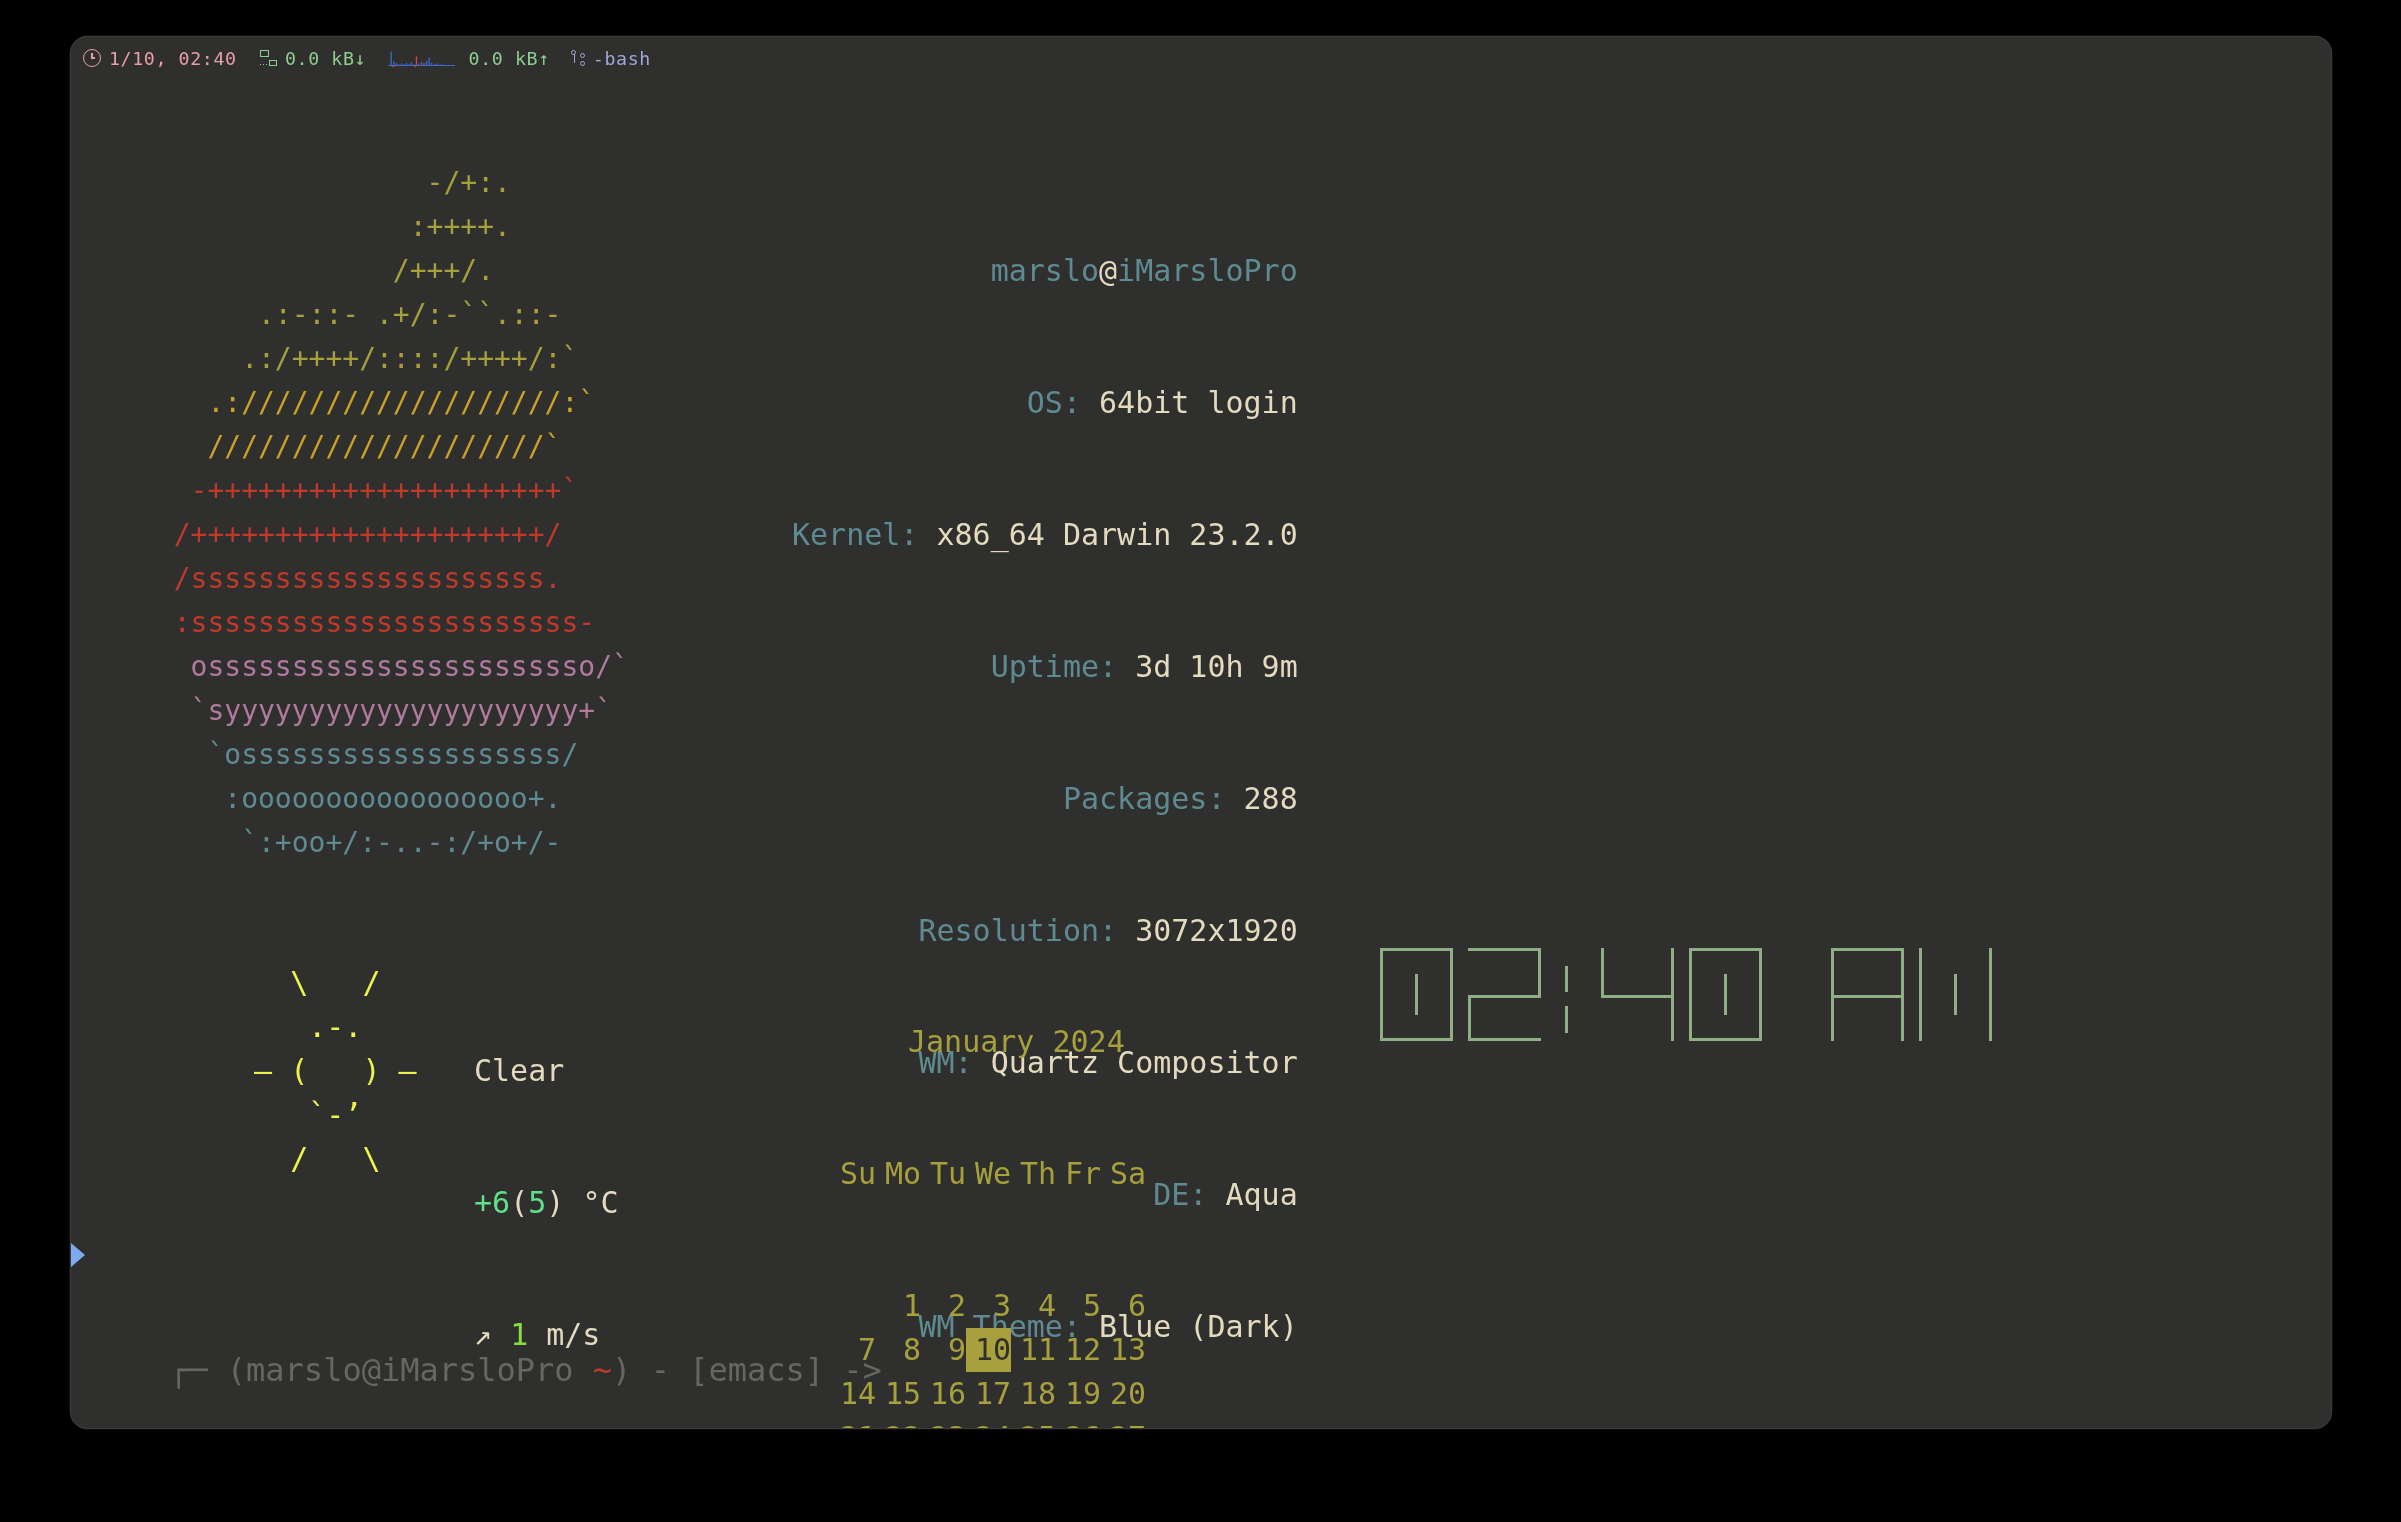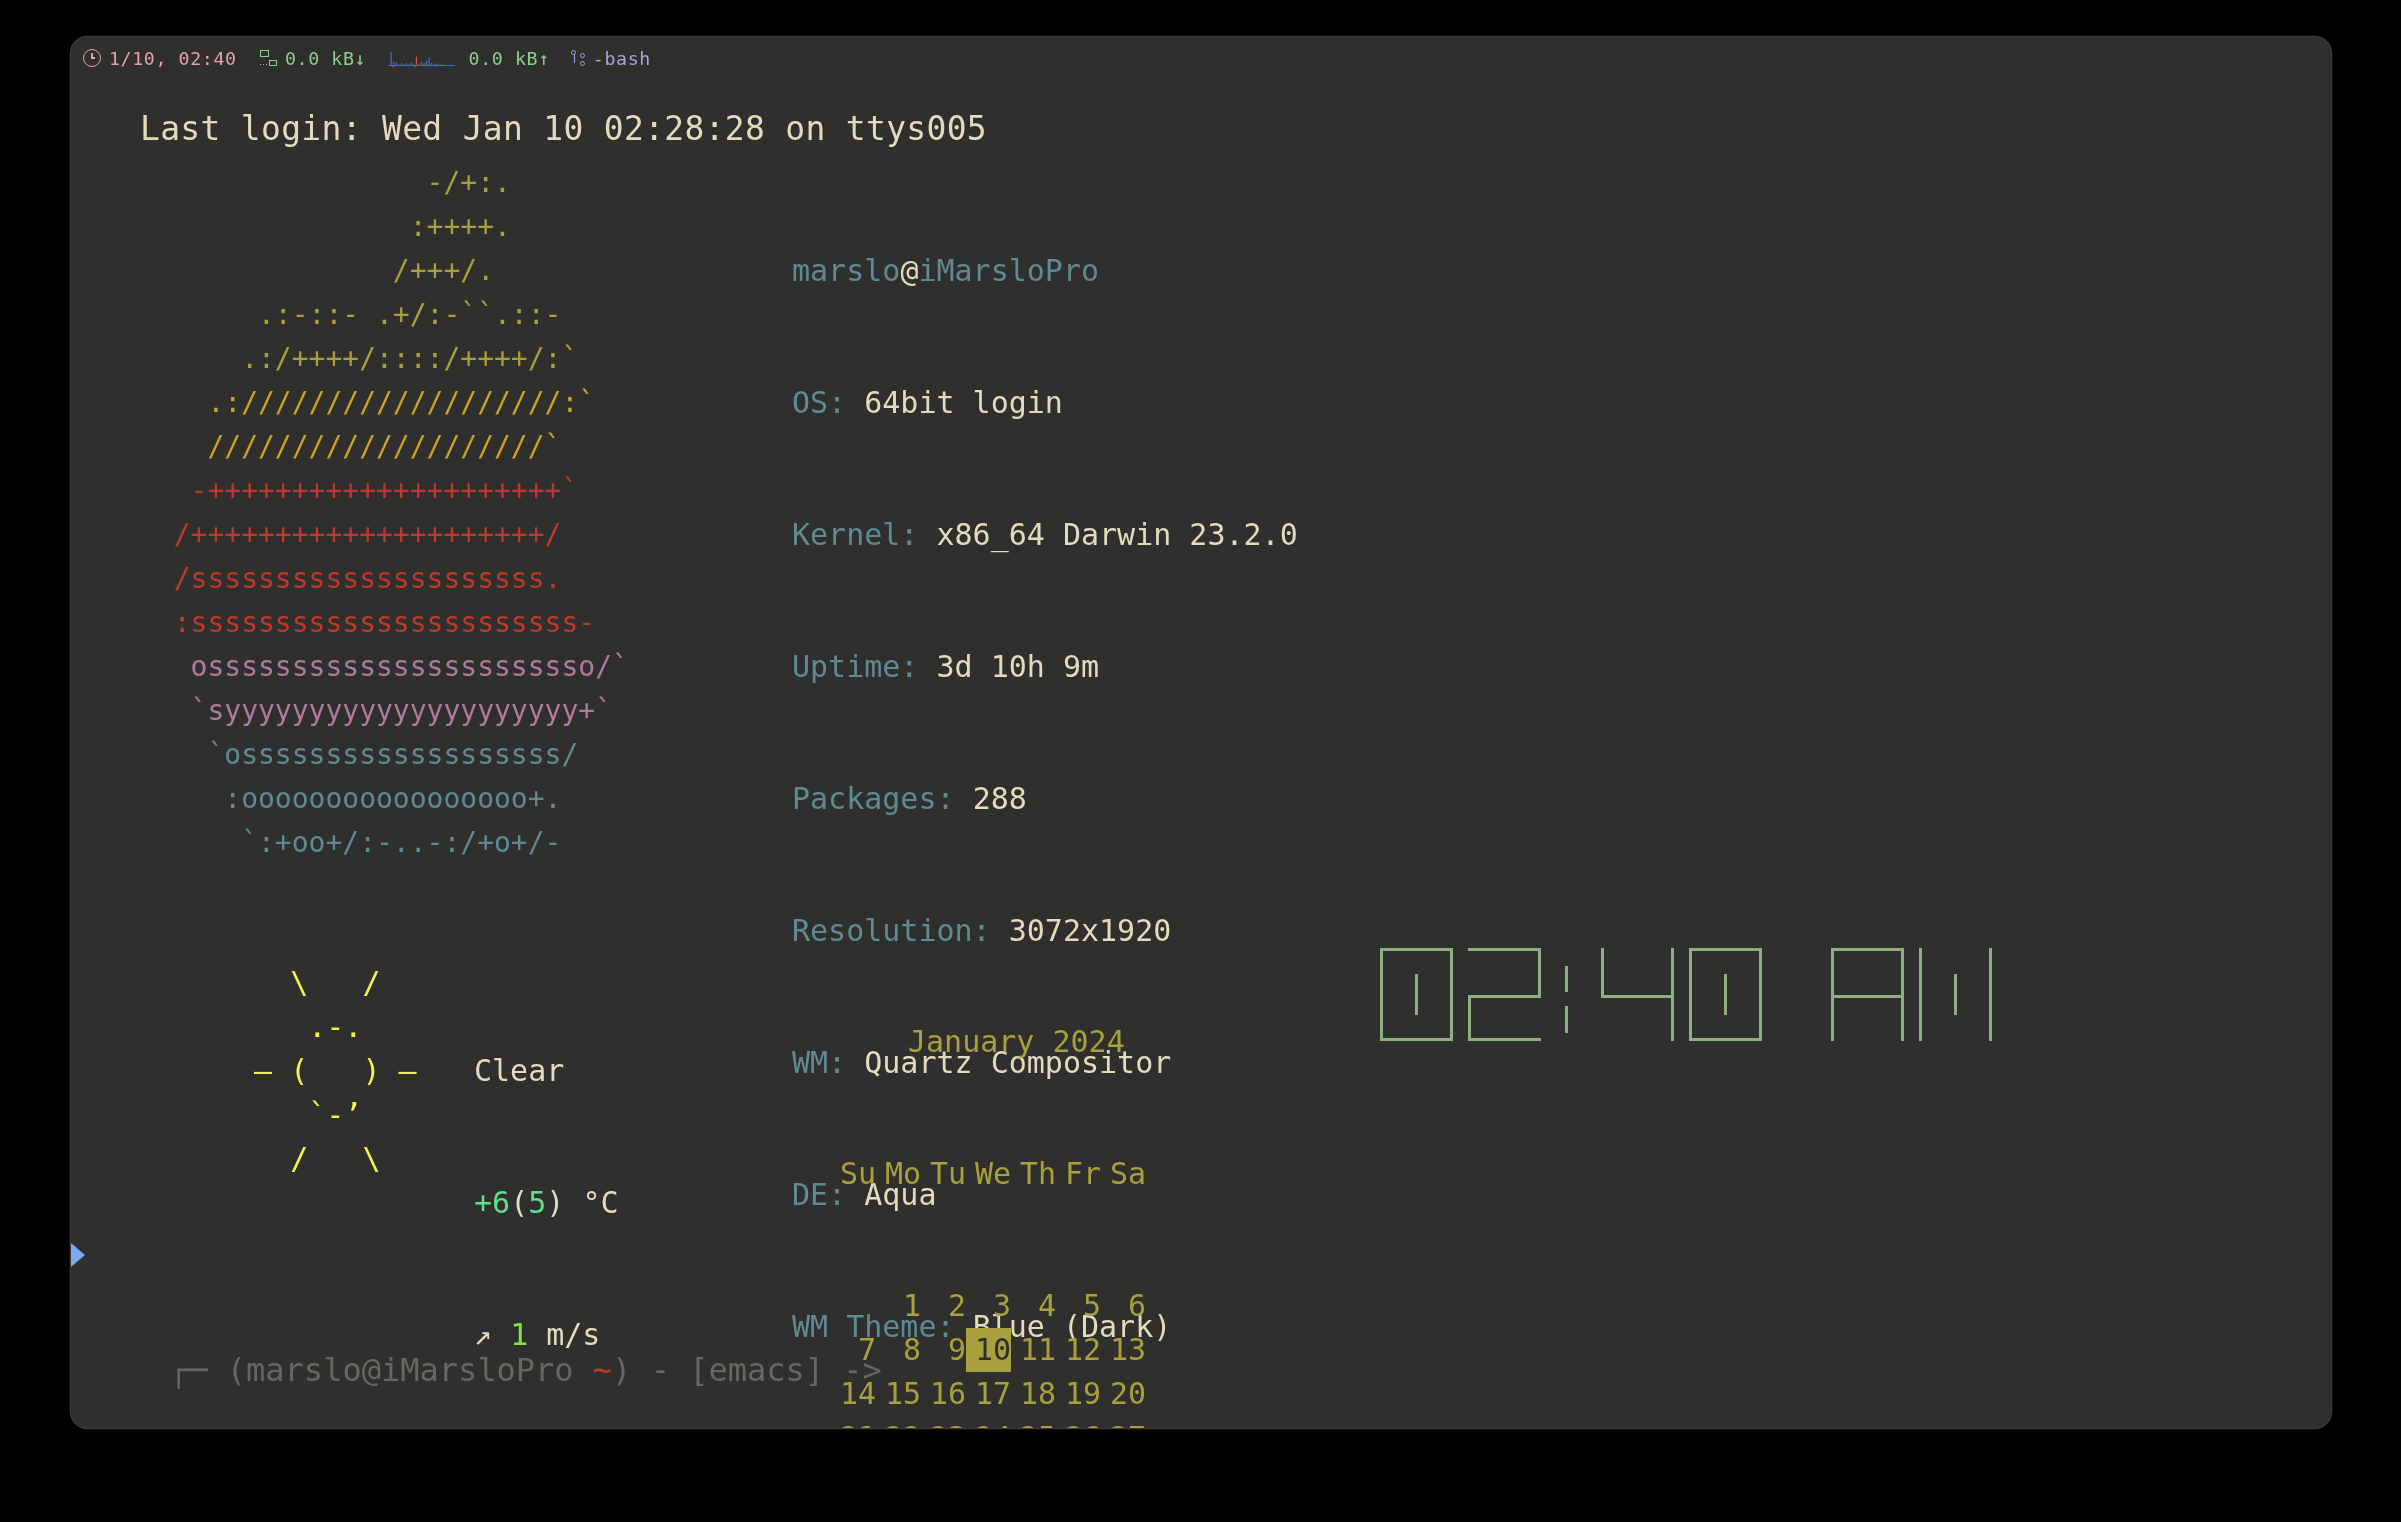--- a/index.html
+++ b/index.html
@@ -151,21 +151,21 @@
   .a-row { display: block; }
 
   #sysinfo {
     position: absolute;
     left: 721px; top: 0;
     font-size: 30px;
     line-height: 44px;
     white-space: pre;
     letter-spacing: 0px;
   }
-  .si-row { display: block; color: #e4dbbf; }
+  .si-row { display: block; color: #e4dbbf; text-align: right; }
   .si-key { color: #5f8a92; }
   .si-user { color: #5f8a92; }
   .si-at { color: #e4dbbf; }
 
   
   #weather {
     position: absolute;
     left: 165px; top: 882px;
     font-size: 30px;
     line-height: 44px;
@@ -311,21 +311,20 @@
           <span class="ln"></span>
           <span class="c2"></span>
           <span class="c3"></span>
       </span>
       <span class="tb-shell">-bash</span>
     </div>
   </div>
 
   <div id="term-body">
 
-    <div class="lastlogin">Last login: Wed Jan 10 02:28:28 on ttys005</div>
 
     <div id="neofetch">
       <div id="ascii-art"><span class="a-row" style="color: rgb(168, 160, 60);">                 -/+:.</span><span class="a-row" style="color: rgb(168, 160, 60);">                :++++.</span><span class="a-row" style="color: rgb(168, 160, 60);">               /+++/.</span><span class="a-row" style="color: rgb(168, 160, 60);">       .:-::- .+/:-``.::-</span><span class="a-row" style="color: rgb(168, 160, 60);">      .:/++++/::::/++++/:`</span><span class="a-row" style="color: rgb(201, 162, 39);">    .:///////////////////:`</span><span class="a-row" style="color: rgb(201, 162, 39);">    ////////////////////`</span><span class="a-row" style="color: rgb(192, 57, 43);">   -+++++++++++++++++++++`</span><span class="a-row" style="color: rgb(192, 57, 43);">  /+++++++++++++++++++++/</span><span class="a-row" style="color: rgb(192, 57, 43);">  /sssssssssssssssssssss.</span><span class="a-row" style="color: rgb(192, 57, 43);">  :sssssssssssssssssssssss-</span><span class="a-row" style="color: rgb(176, 122, 158);">   osssssssssssssssssssssso/`</span><span class="a-row" style="color: rgb(176, 122, 158);">   `syyyyyyyyyyyyyyyyyyyyy+`</span><span class="a-row" style="color: rgb(95, 138, 146);">    `osssssssssssssssssss/</span><span class="a-row" style="color: rgb(95, 138, 146);">     :ooooooooooooooooo+.</span><span class="a-row" style="color: rgb(95, 138, 146);">      `:+oo+/:-..-:/+o+/-</span></div>
       <div id="sysinfo">
         <span class="si-row"><span class="si-user">marslo</span><span class="si-at">@</span><span class="si-user">iMarsloPro</span></span>
         <span class="si-row"><span class="si-key">OS:</span> <span>64bit login</span></span>
         <span class="si-row"><span class="si-key">Kernel:</span> <span>x86_64 Darwin 23.2.0</span></span>
         <span class="si-row"><span class="si-key">Uptime:</span> <span>3d 10h 9m</span></span>
         <span class="si-row"><span class="si-key">Packages:</span> <span>288</span></span>
         <span class="si-row"><span class="si-key">Resolution:</span> <span>3072x1920</span></span>

